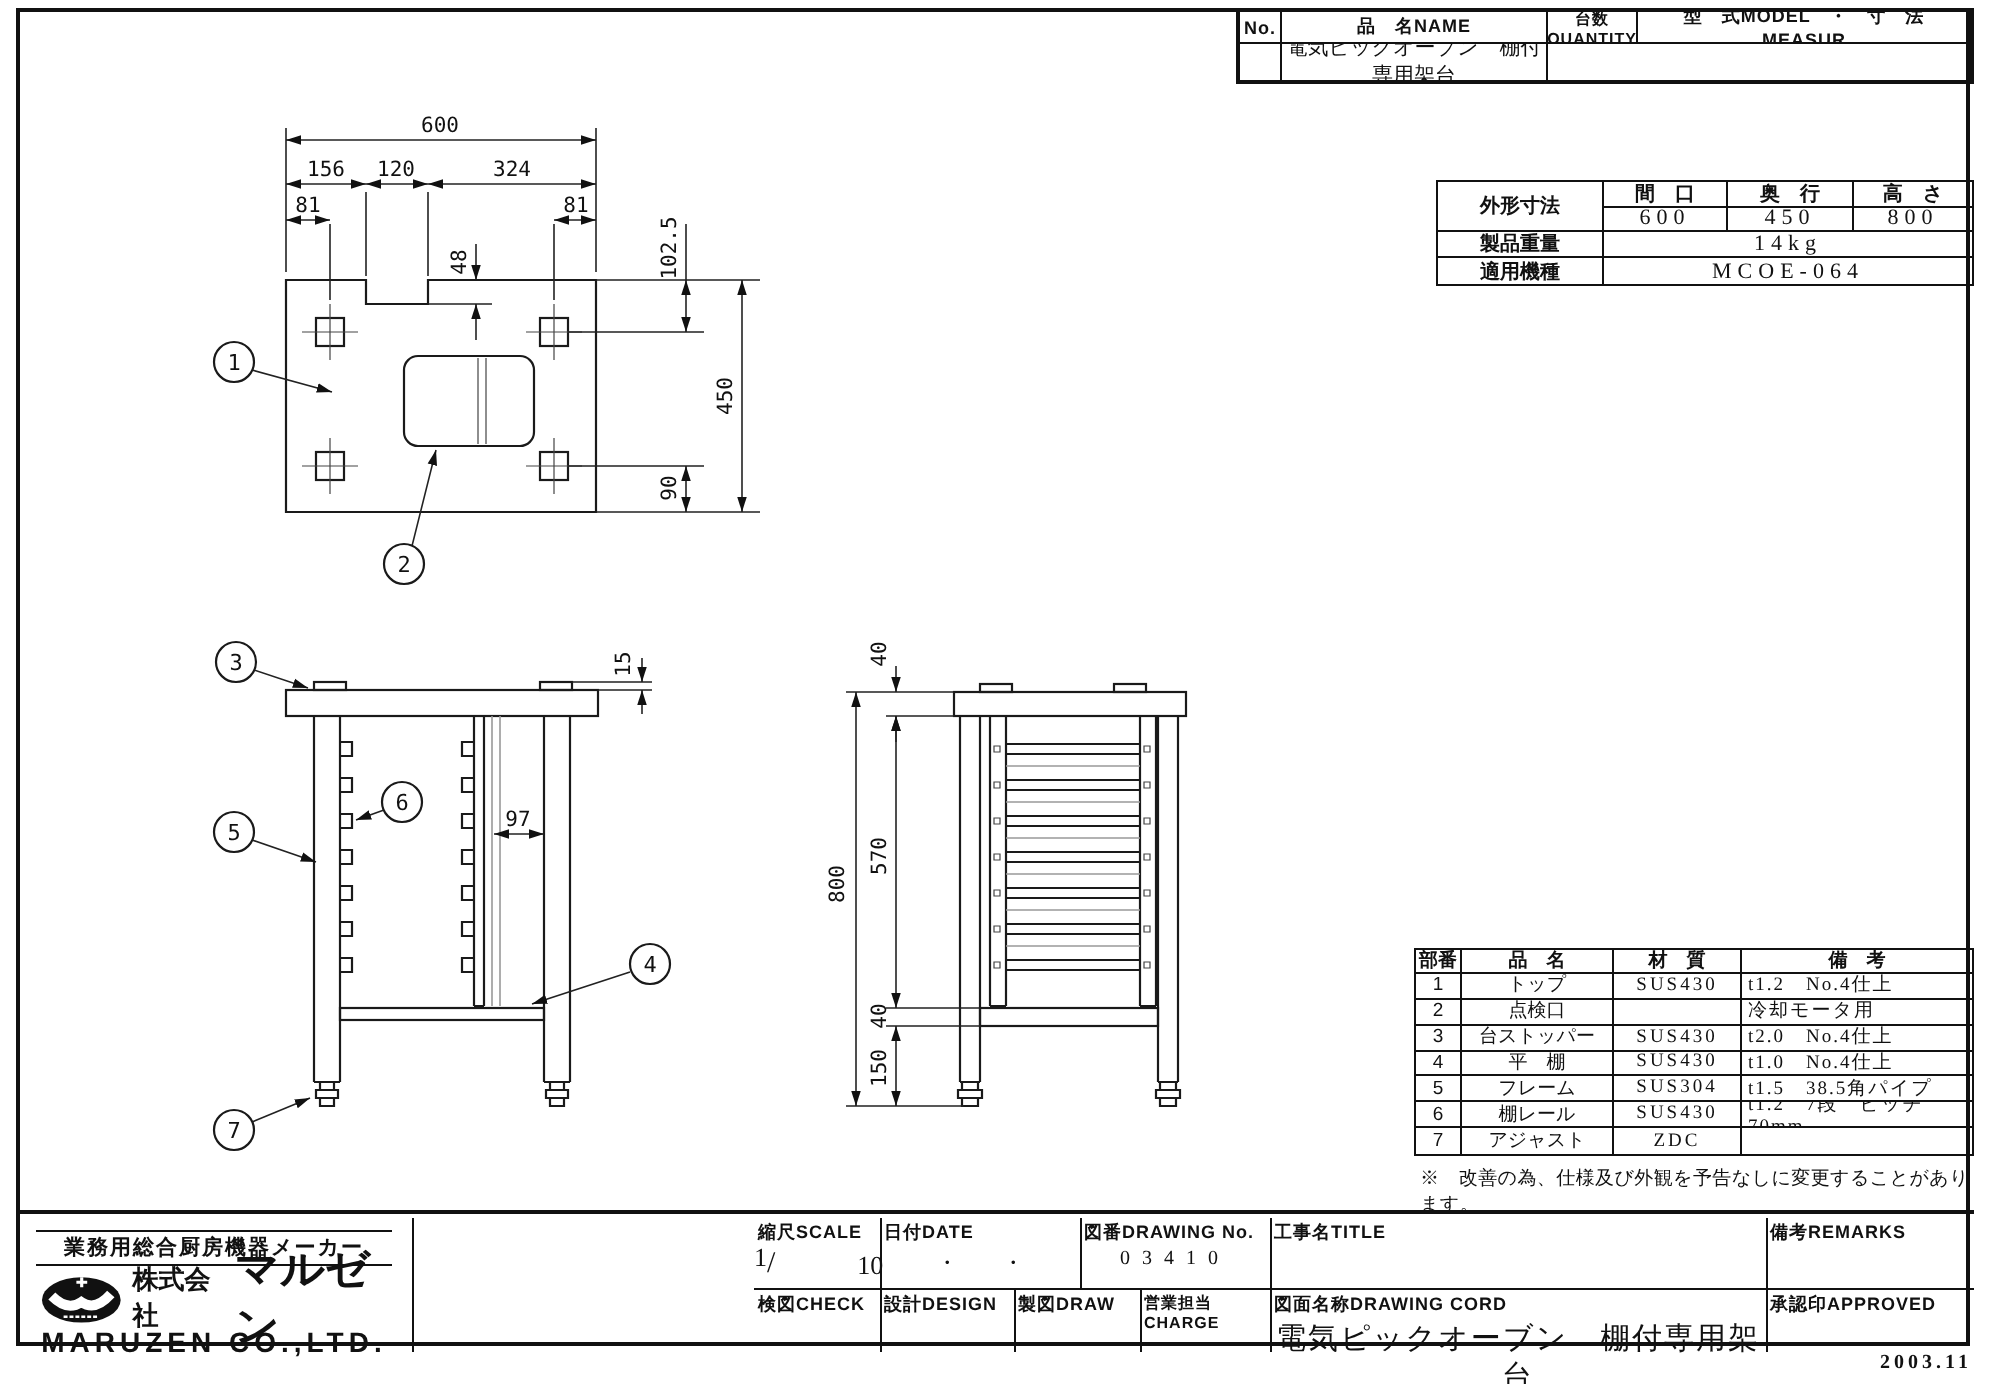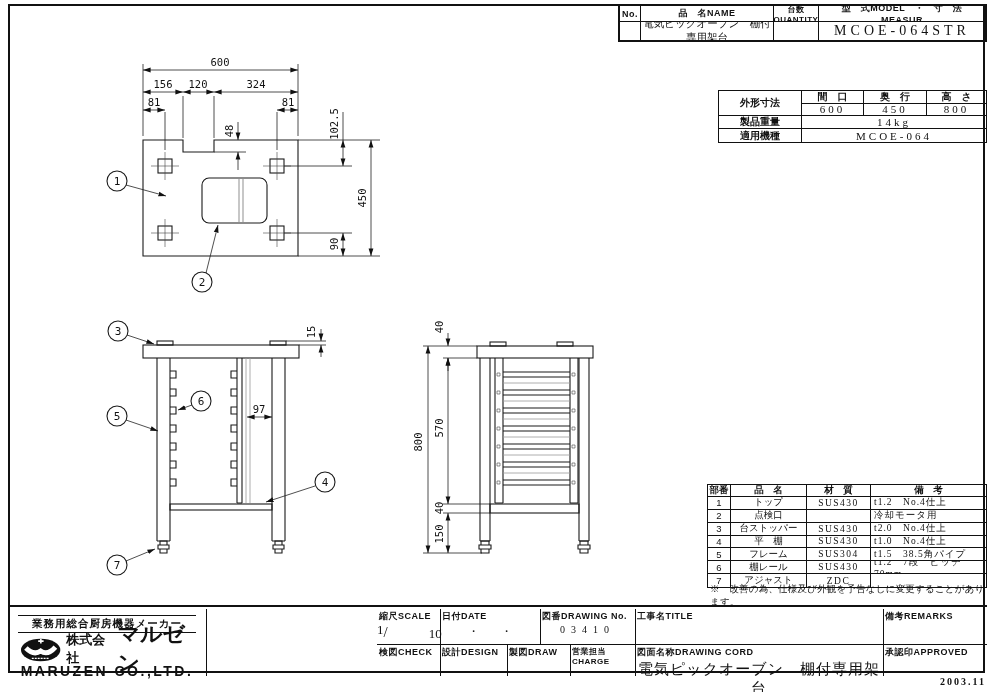--- a/index.html
+++ b/index.html
@@ -16,21 +16,21 @@
   .bl{border-left:1px solid #111;} .bb{border-bottom:1px solid #111;}
   
   .htable{left:618px;top:4px;width:369px;height:38px;border:2px solid #111;
           display:grid;grid-template-columns:20px 133px 45px 1fr;grid-template-rows:16px 1fr;}
   
   .stable{left:718px;top:90px;width:269px;height:53px;border:1.5px solid #111;
           display:grid;grid-template-columns:82px 62px 63px 1fr;grid-template-rows:12.5px 12.5px 13px 1fr;}
   .stable .cell{font-size:10px;}
   .stable .val{font-size:11px;letter-spacing:3px;}
   
-  .ptable{left:707px;top:484px;width:280px;height:104px;border:1.5px solid #111;
+  .ptable{left:707px;top:474px;width:280px;height:104px;border:1.5px solid #111;
           display:grid;grid-template-columns:22px 76px 64px 1fr;
           grid-template-rows:12px repeat(7,1fr);}
   .ptable .cell{font-size:9.5px;display:flex;align-items:center;justify-content:center;}
   .ptable .rem{justify-content:flex-start;padding-left:3px;letter-spacing:1px;font-family:"Liberation Serif",serif;}
   .ptable .mat{letter-spacing:1.5px;font-family:"Liberation Serif",serif;}
   .note{left:710px;top:583px;width:278px;font-size:9.5px;letter-spacing:0.2px;}
   
   .bblock{left:8px;top:605px;width:979px;height:69px;border-top:2px solid #111;}
   .logo-cell{left:0;top:2px;width:199px;height:67px;border-right:1px solid #111;}
   .tagline{margin:6px 10px 0 10px;border-top:1px solid #111;border-bottom:1px solid #111;
@@ -206,21 +206,20 @@
   </svg>
 
   <div class="htable abs">
     <div class="cell lbl ctr bb">No.</div>
     <div class="cell lbl ctr bb bl">品　名NAME</div>
     <div class="cell lbl ctr bb bl" style="font-size:8px;">台数QUANTITY</div>
     <div class="cell lbl ctr bb bl">型　式MODEL　・　寸　法MEASUR</div>
     <div class="cell"></div>
     <div class="cell ctr bl" style="font-size:10.5px;">電気ピックオーブン　棚付専用架台</div>
     <div class="cell bl"></div>
-    <div class="cell ctr bl val" style="font-size:14px;letter-spacing:4px;">MCOE-064STR</div>
   </div>
 
   <div class="stable abs">
     <div class="cell ctr bb" style="grid-row:1/3;font-weight:bold;">外形寸法</div>
     <div class="cell ctr bb bl" style="font-weight:bold;">間　口</div>
     <div class="cell ctr bb bl" style="font-weight:bold;">奥　行</div>
     <div class="cell ctr bb bl" style="font-weight:bold;">高　さ</div>
     <div class="cell ctr bb bl val">600</div>
     <div class="cell ctr bb bl val">450</div>
     <div class="cell ctr bb bl val">800</div>

